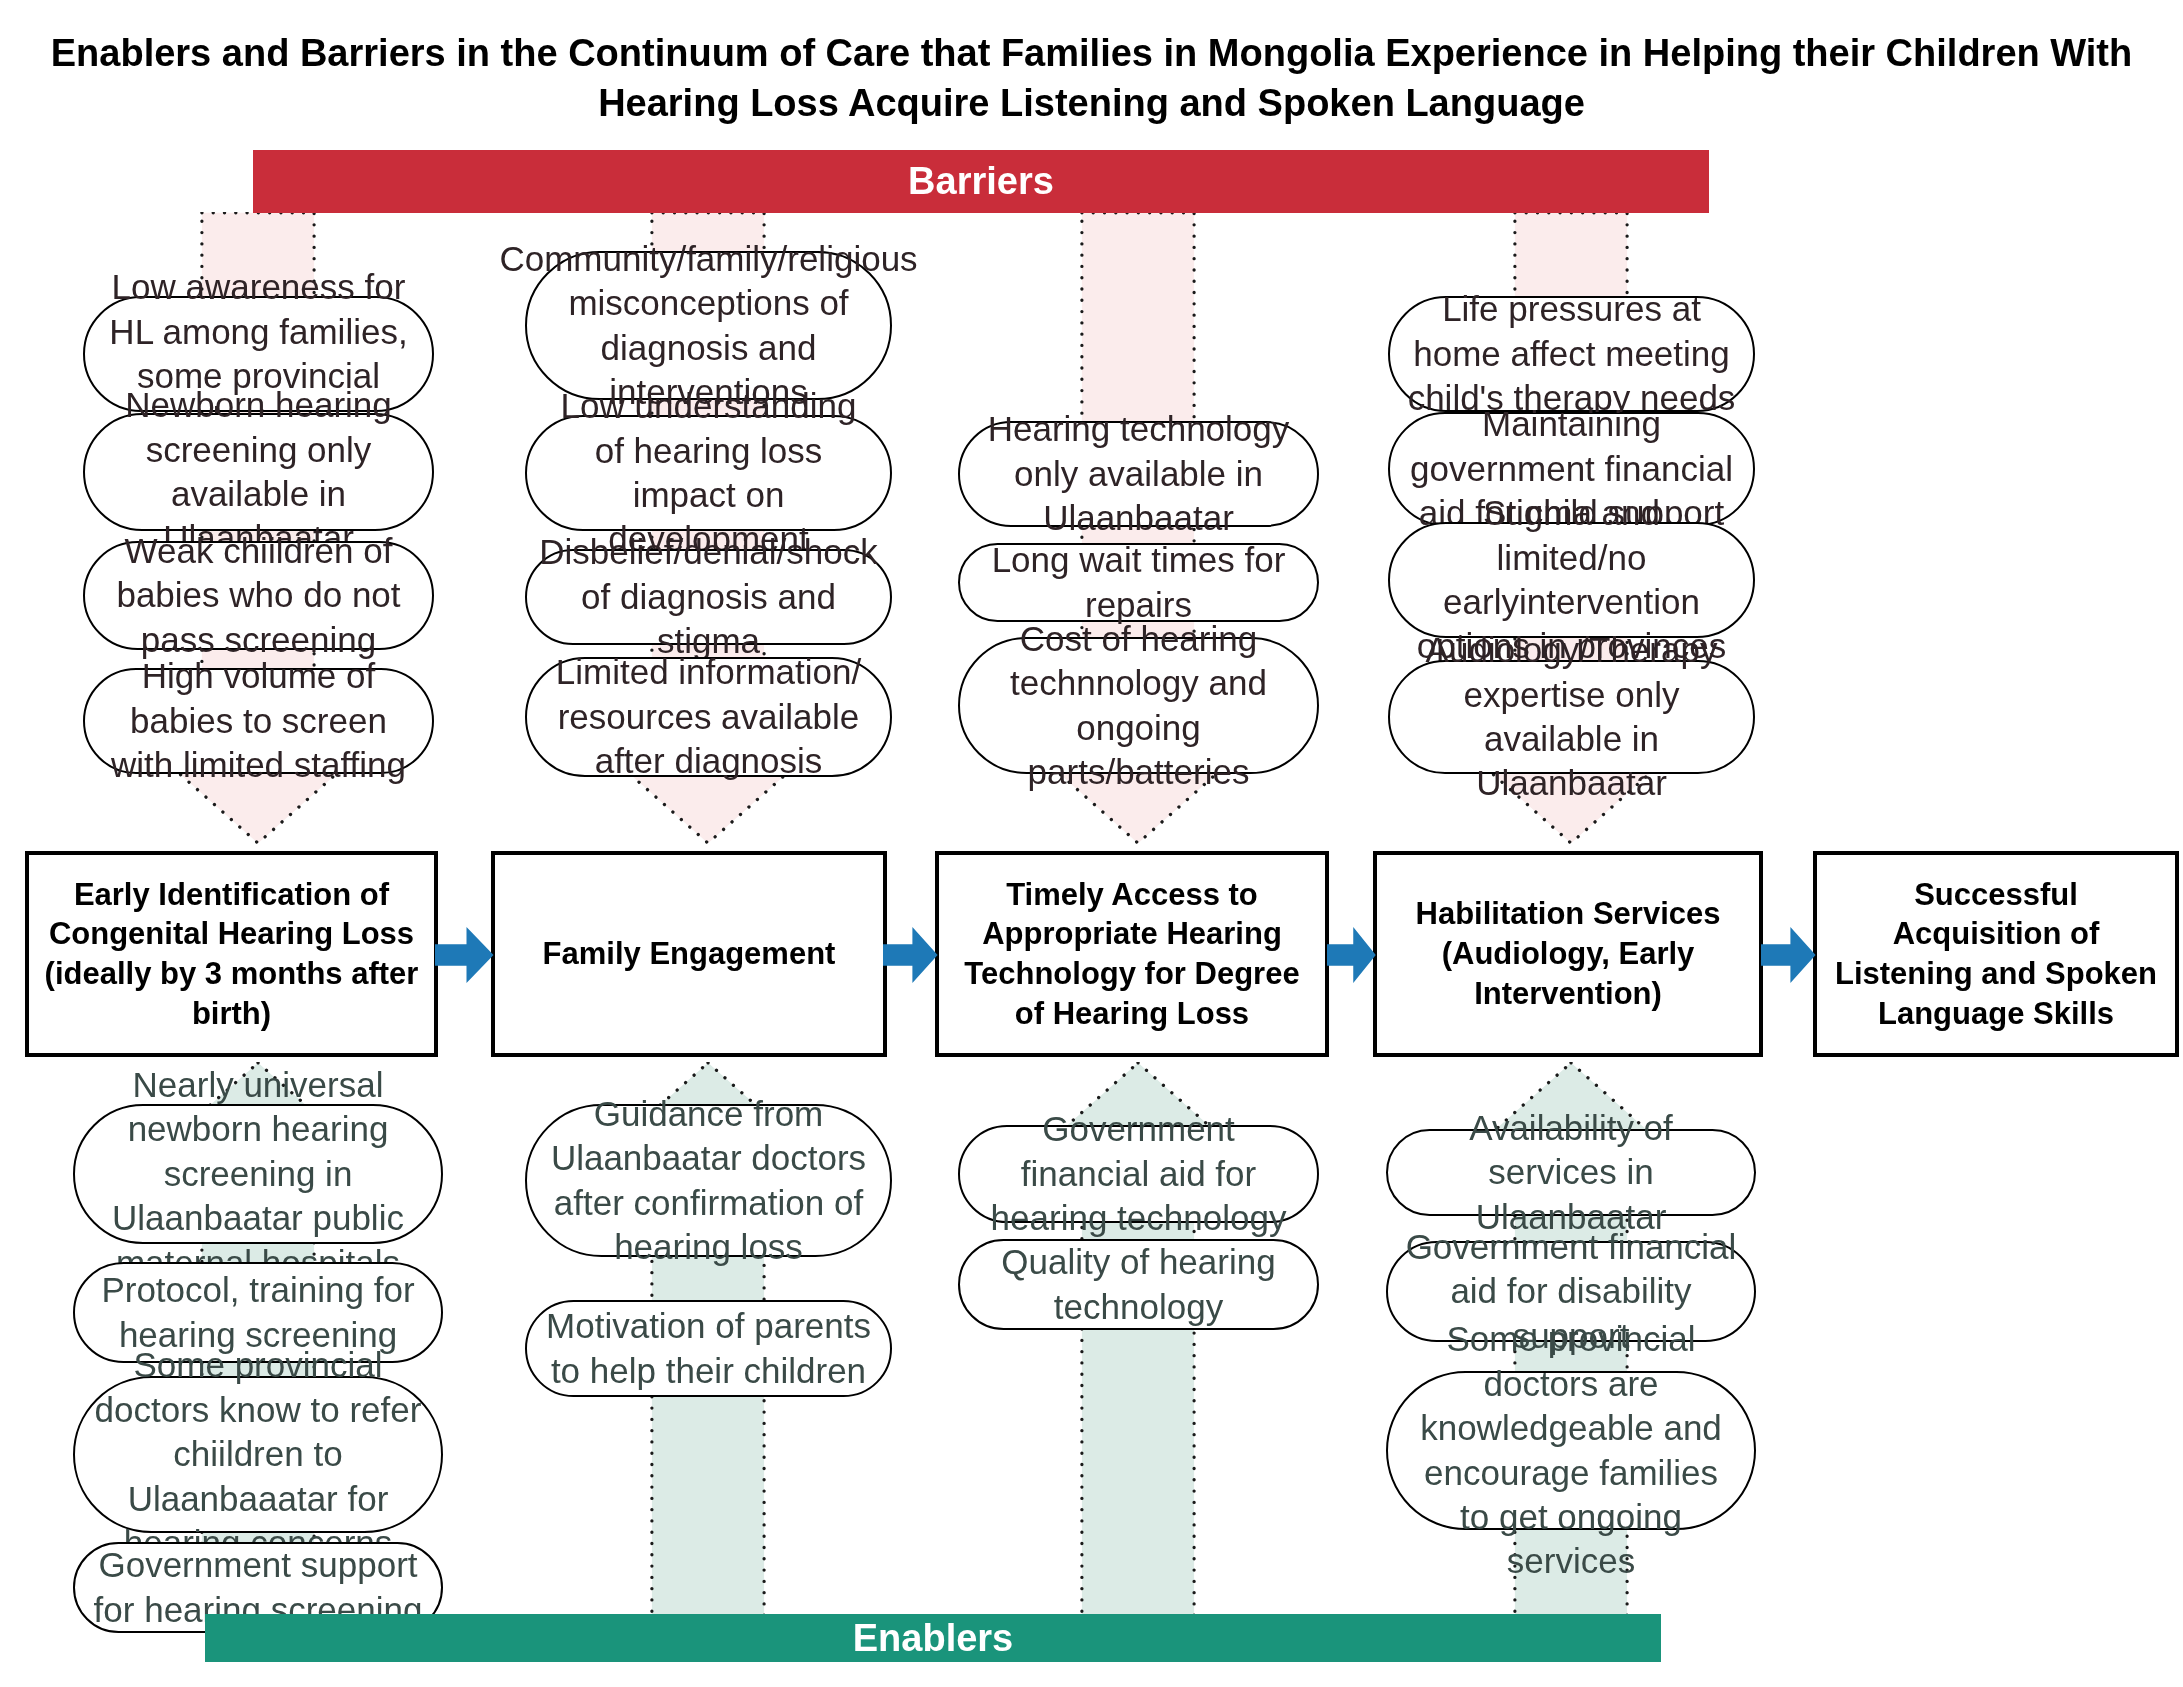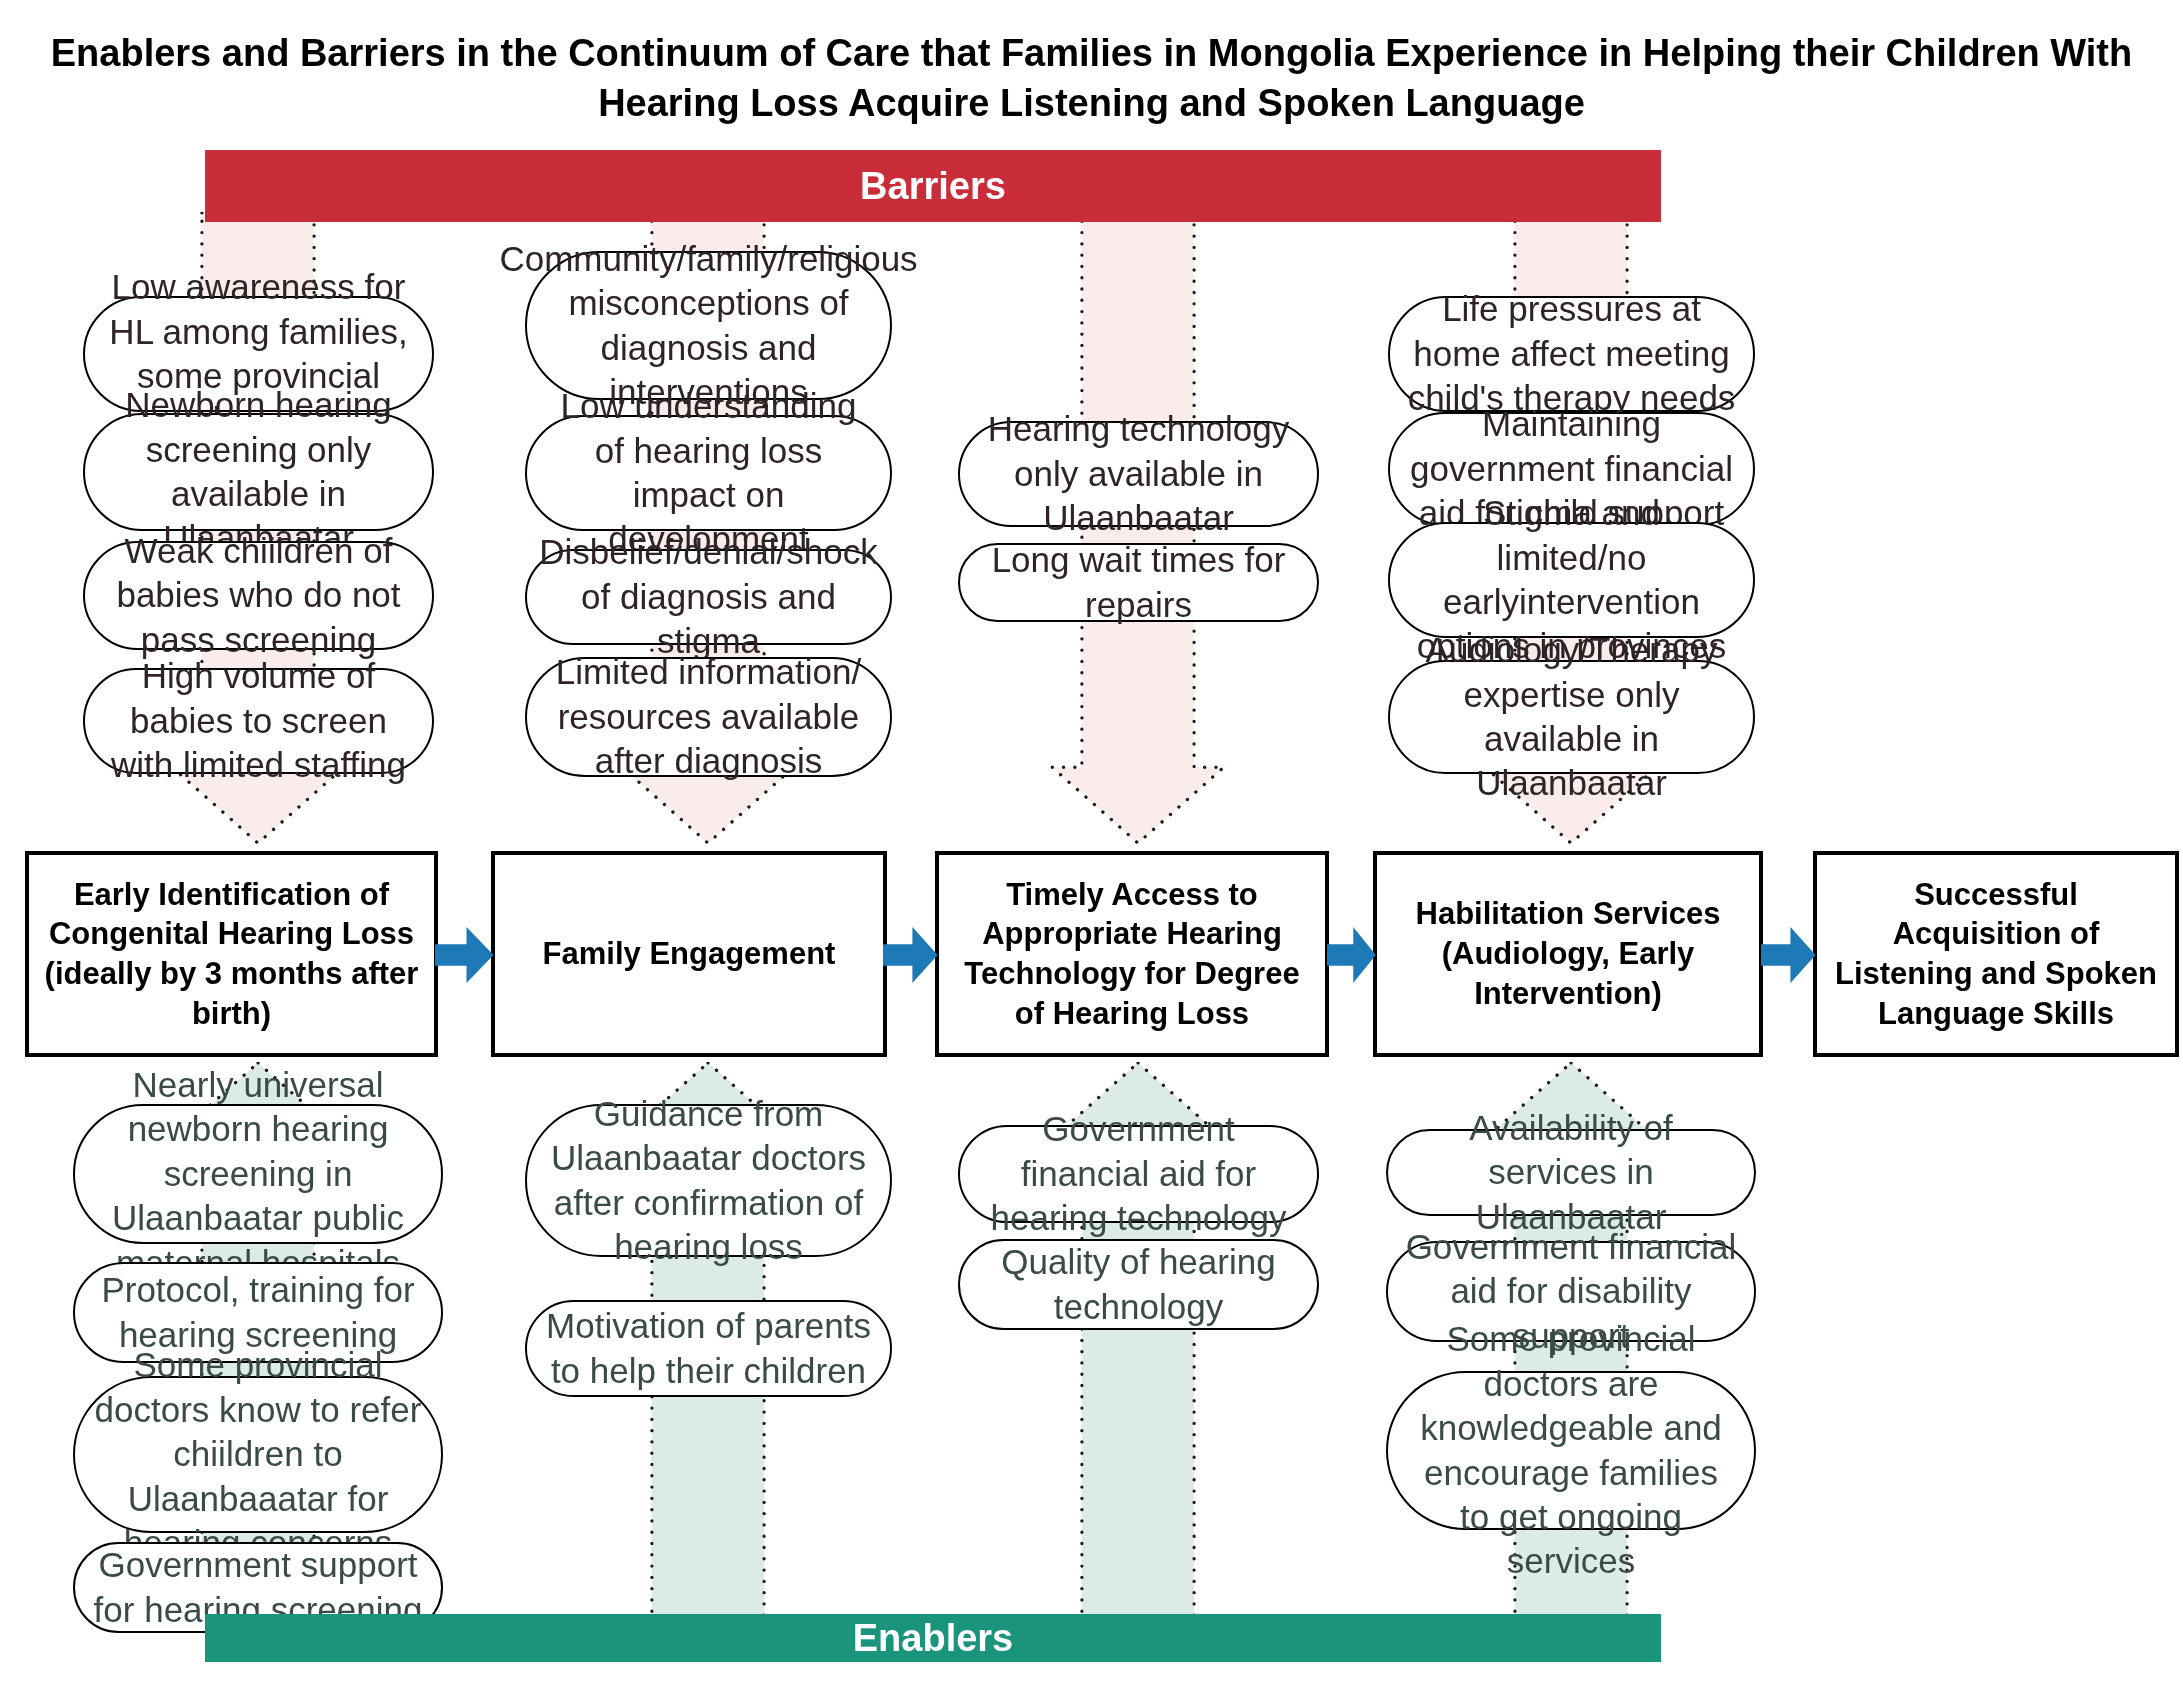--- a/index.html
+++ b/index.html
@@ -14,21 +14,21 @@
     position:absolute;left:0;top:28px;width:2183px;
     text-align:center;font-size:38px;font-weight:bold;color:#000;
     line-height:1.32;
   }
   .bar{
     position:absolute;left:205px;width:1456px;
     display:flex;align-items:center;justify-content:center;
     color:#ffffff;font-size:38px;font-weight:bold;
     z-index:6;
   }
-  .barriers-bar{top:150px;height:72px;background:#c92d3a;}
+  .barriers-bar{top:150px;height:63px;background:#c92d3a;margin-left:48px;}
   .enablers-bar{top:1614px;height:48px;background:#1a947b;}
   .flow-arrow{position:absolute;z-index:1;}
   .flow-arrow polygon.down{fill:#fbecec;stroke:#1a1a1a;stroke-width:5;stroke-dasharray:0.1 17;stroke-linecap:round;stroke-linejoin:round;}
   .flow-arrow polygon.up{fill:#dcebe6;stroke:#1a1a1a;stroke-width:5;stroke-dasharray:0.1 17;stroke-linecap:round;stroke-linejoin:round;}
   .bubble{
     position:absolute;z-index:3;box-sizing:border-box;
     background:#ffffff;border:2.6px solid #000;border-radius:661px;
     display:flex;align-items:center;justify-content:center;
     text-align:center;padding:4px 17px;
     font-size:35px;line-height:1.27;
@@ -106,20 +106,23 @@
   <div class="bubble barrier" style="left:525px;top:657px;width:367px;height:120px;">
       <span>Limited information/ resources available after diagnosis</span>
     </div>
 
   <div class="bubble barrier" style="left:958px;top:421px;width:361px;height:106px;">
       <span>Hearing technology only available in Ulaanbaatar</span>
     </div>
   <div class="bubble barrier" style="left:958px;top:543px;width:361px;height:79px;">
       <span>Long wait times for repairs</span>
     </div>
+  <div class="bubble barrier" style="left:958px;top:637px;width:361px;height:137px;">
+      <span>Cost of hearing technnology and ongoing parts/batteries</span>
+    </div>
 
   <div class="bubble barrier" style="left:1388px;top:296px;width:367px;height:116px;">
       <span>Life pressures at home affect meeting child's therapy needs</span>
     </div>
   <div class="bubble barrier" style="left:1388px;top:412px;width:367px;height:114px;">
       <span>Maintaining government financial aid for child support</span>
     </div>
   <div class="bubble barrier" style="left:1388px;top:522px;width:367px;height:116px;">
       <span>Stigma and limited/no earlyintervention options in provinces</span>
     </div>

